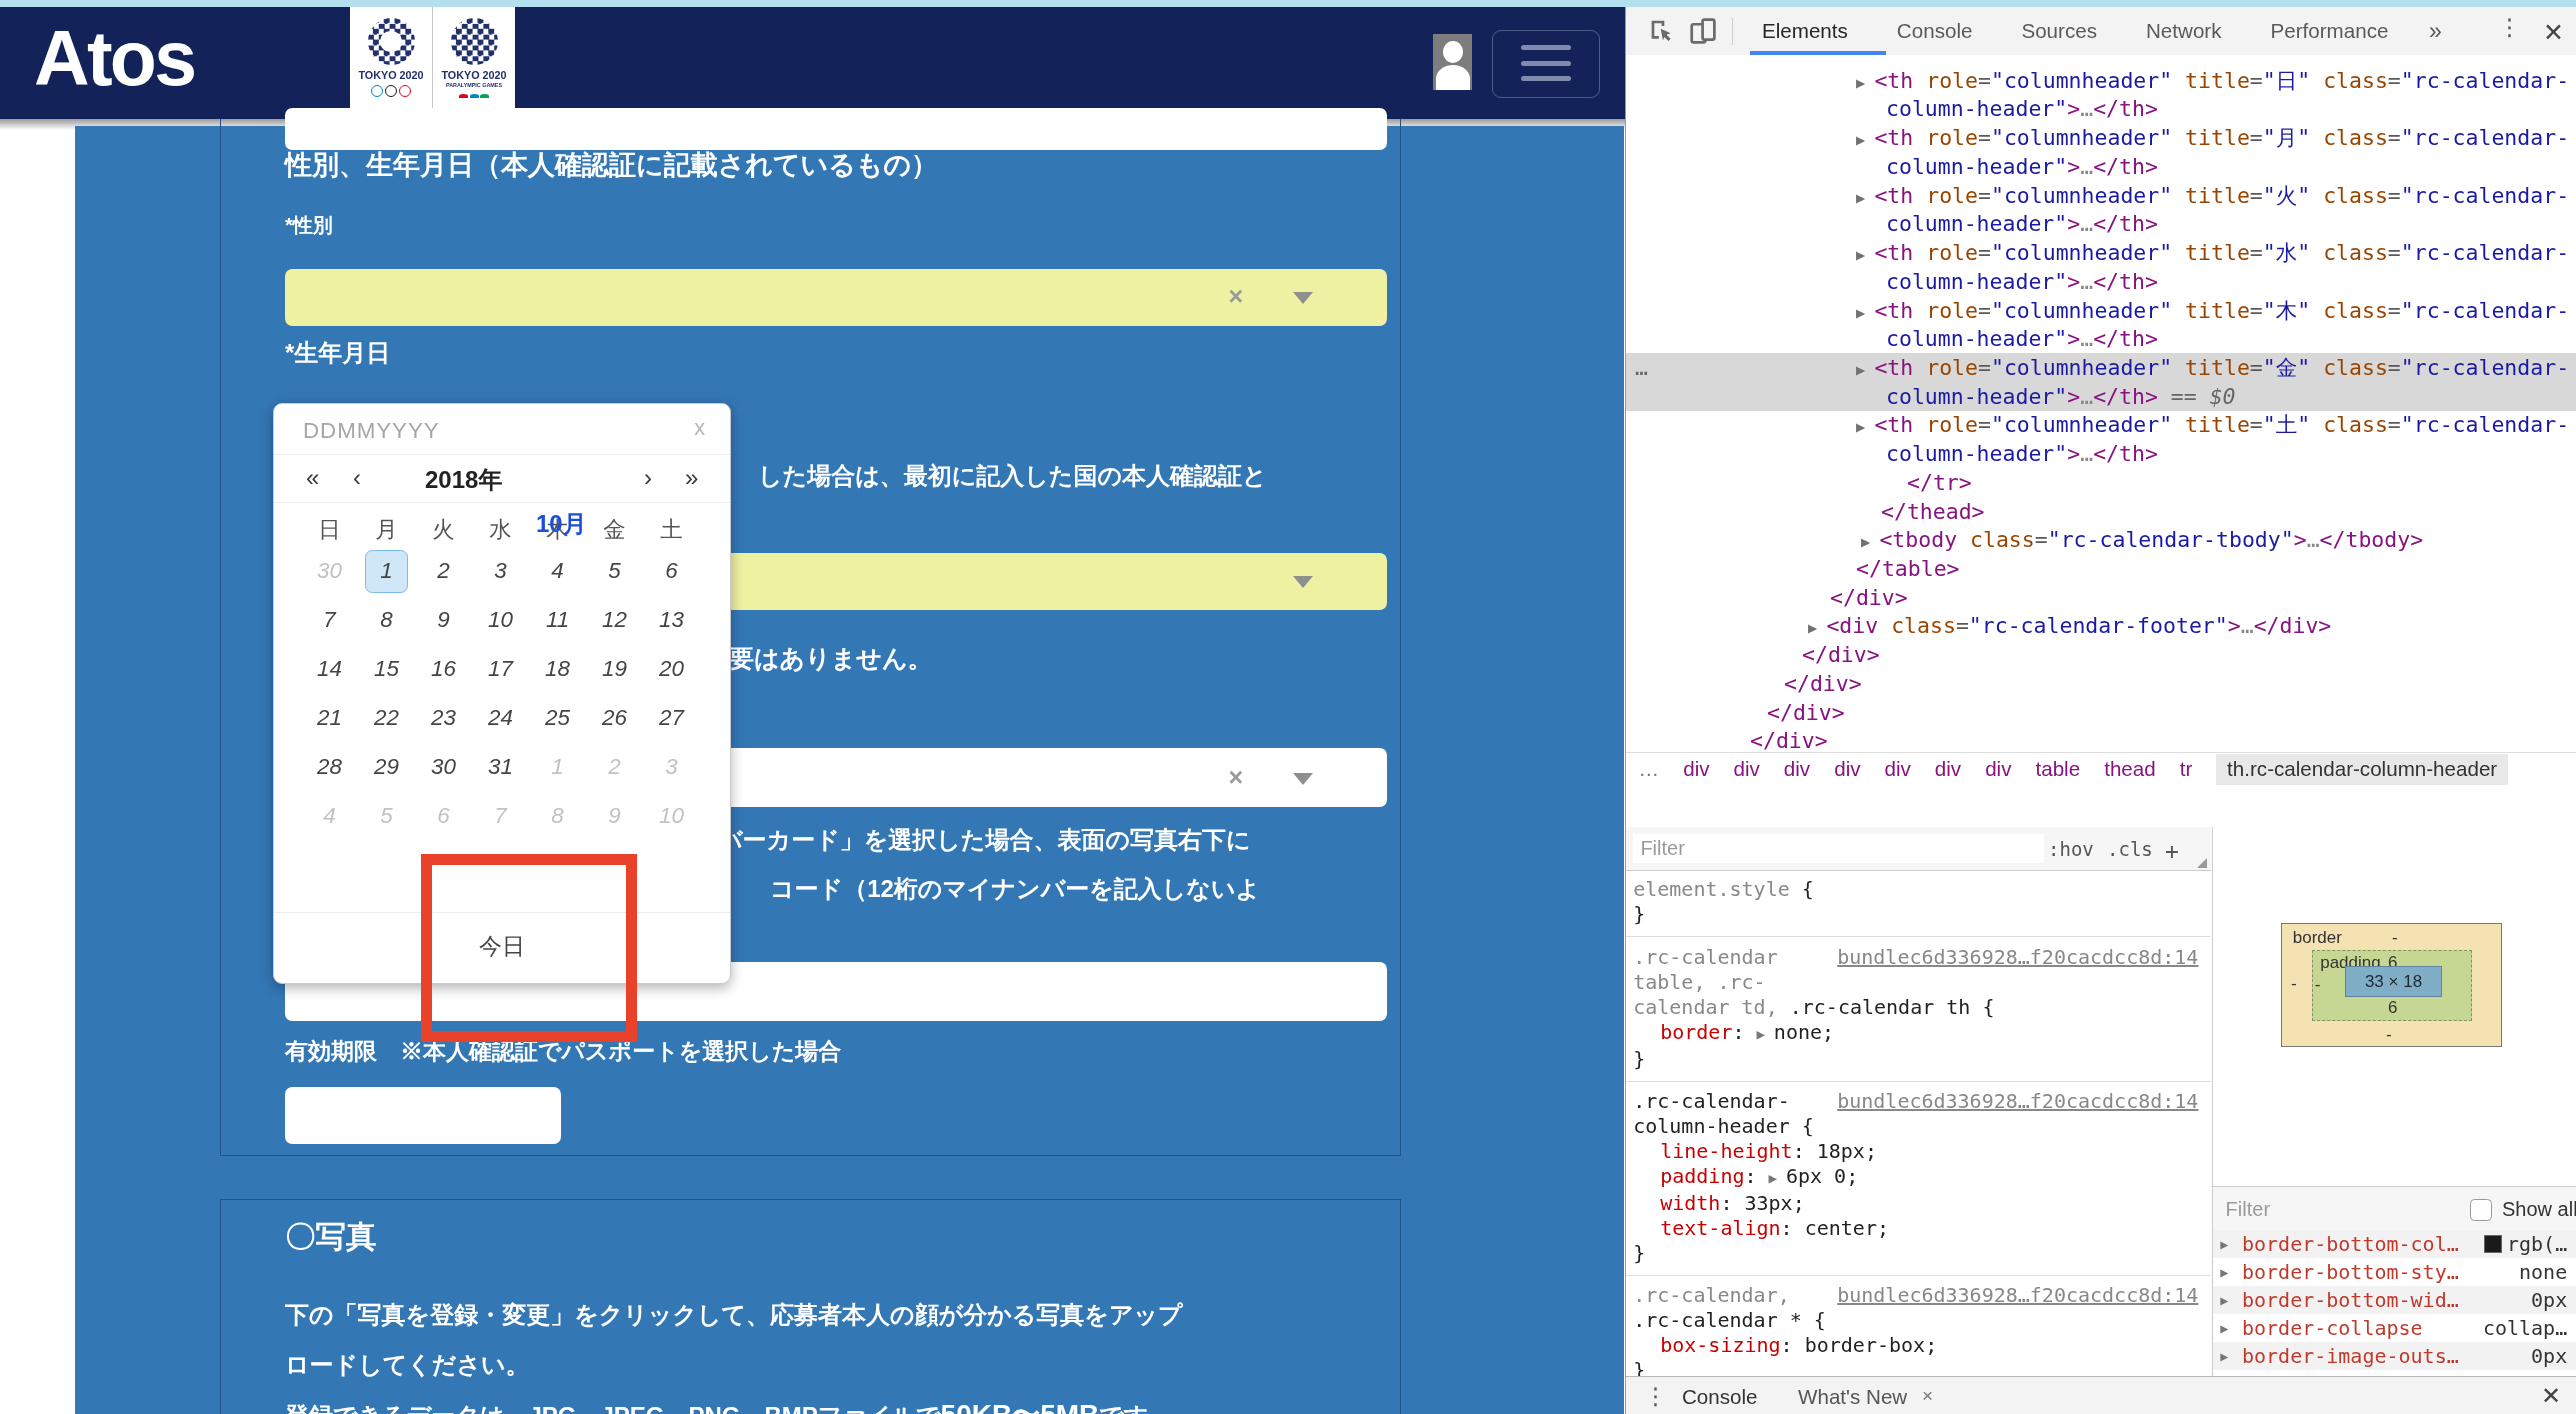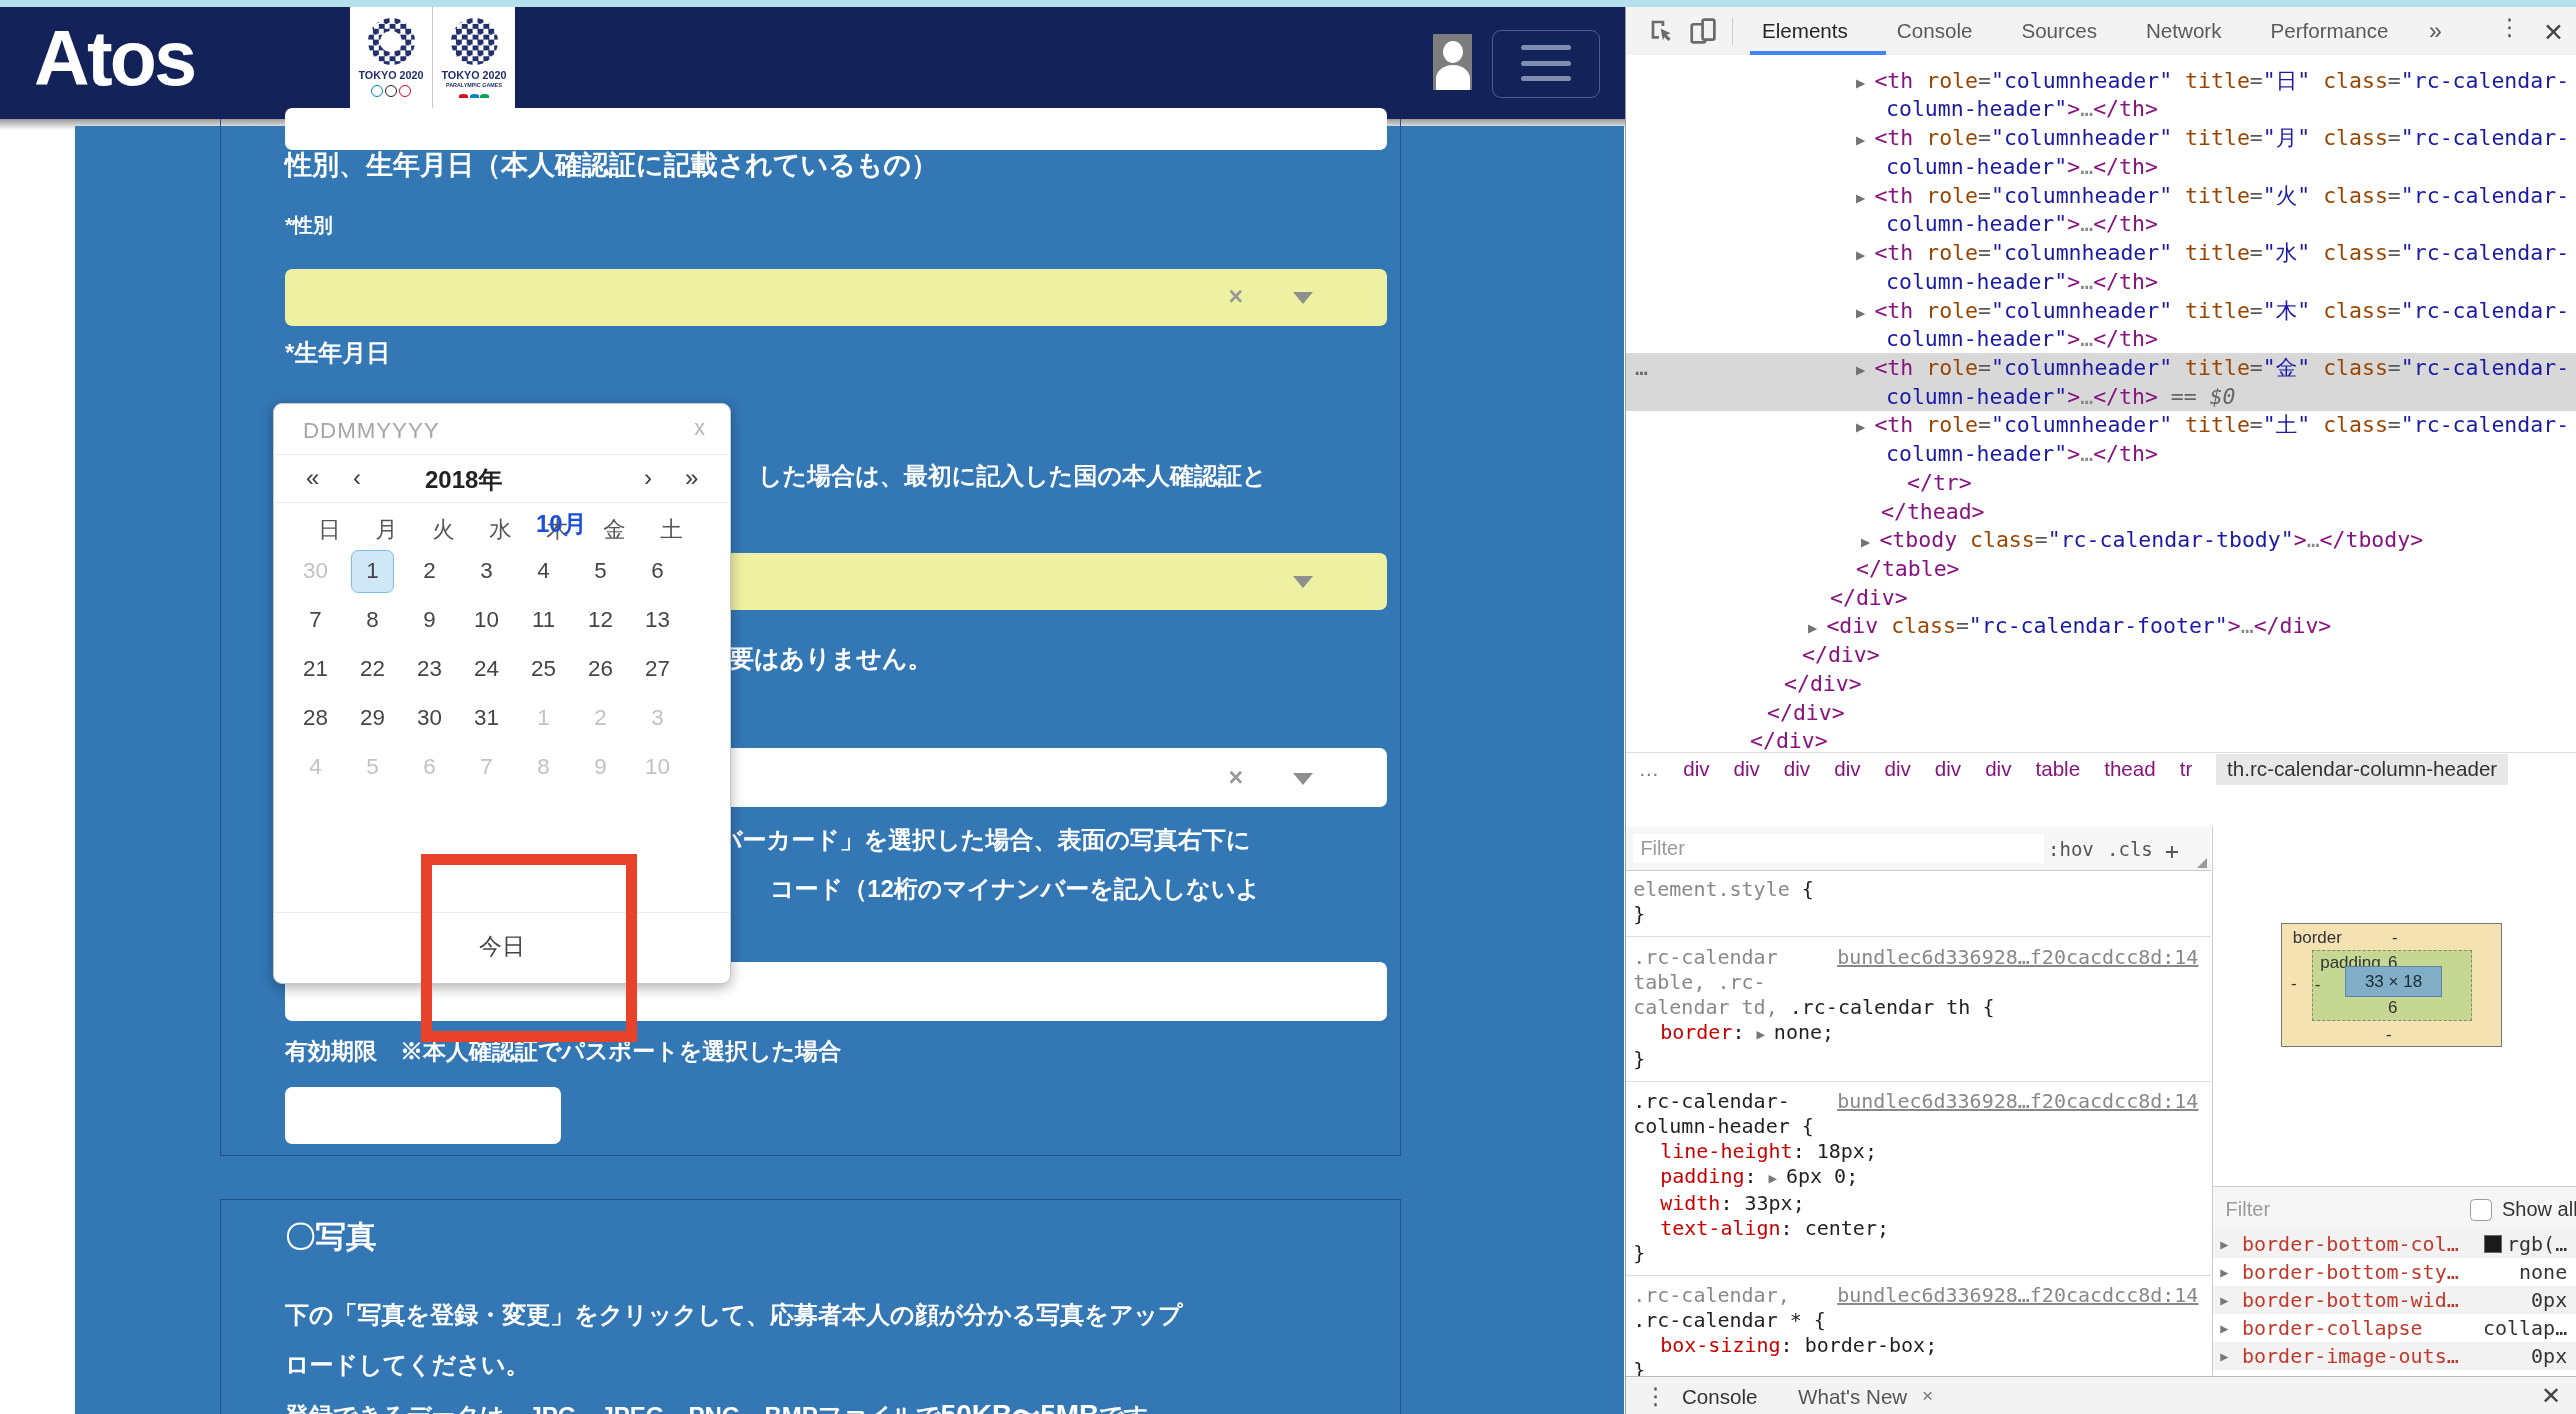--- a/index.html
+++ b/index.html
@@ -37,21 +37,21 @@
   
   .cal{position:absolute;left:273px;top:396px;width:456px;height:579px;background:#fff;border:0.9px solid #c9c9c9;border-radius:9px;box-shadow:0 3.6px 12.6px rgba(0,0,0,.3);z-index:10;}
   .cal .row-b{border-bottom:0.9px solid #ececec;}
   .cal-input{position:relative;height:50px;}
   .cal-ph{position:absolute;left:29px;top:13.5px;font-size:22.4px;color:#a6a6a6;letter-spacing:0.9px;}
   .cal-x{position:absolute;right:25px;top:11.7px;font-size:21.5px;color:#b5b5b5;}
   .cal-nav{position:relative;height:47px;font-size:24px;color:#3c3c3c;}
   .cal-nav span{position:absolute;top:9px;}
   .cal-week{display:flex;padding:10.8px 27px 1.8px 27px;}
   .cal-week span{width:57px;text-align:center;font-size:22.4px;color:#555;}
-  .cal-grid{padding:0 13px;}
+  .cal-grid{padding:0 27px;font-style:italic;}
   .cal-r{display:flex;height:49px;}
   .cal-c{width:57px;display:flex;align-items:center;justify-content:center;font-size:22.4px;color:#454545;}
   .cal-c.out{color:#c2c2c2;}
   .cal-c .selbox{width:41px;height:41px;background:#cfe7f7;border:0.9px solid #79bde8;border-radius:7.2px;display:flex;align-items:center;justify-content:center;}
   .cal-foot{position:absolute;left:0;right:0;bottom:0;height:70px;border-top:0.9px solid #ececec;text-align:center;}
   .cal-today{display:inline-block;margin-top:18px;font-size:23px;color:#444;}
   .redbox{position:absolute;left:421px;top:847px;width:194px;height:166px;border:11.7px solid #e8432a;z-index:30;}
   
   .dt{left:1625px;top:7.2px;width:951px;height:1407px;background:#fff;border-left:0.9px solid #9a9a9a;overflow:hidden;}
   .dt-toolbar{position:absolute;left:0;top:0;width:951px;height:48px;background:#f3f3f3;border-bottom:0.9px solid #d7d7d7;}
@@ -245,20 +245,29 @@
           <div class="cal-r">
             <div class="cal-c">7</div>
             <div class="cal-c">8</div>
             <div class="cal-c">9</div>
             <div class="cal-c">10</div>
             <div class="cal-c">11</div>
             <div class="cal-c">12</div>
             <div class="cal-c">13</div>
           </div>
           <div class="cal-r">
+            <div class="cal-c">14</div>
+            <div class="cal-c">15</div>
+            <div class="cal-c">16</div>
+            <div class="cal-c">17</div>
+            <div class="cal-c">18</div>
+            <div class="cal-c">19</div>
+            <div class="cal-c">20</div>
+          </div>
+          <div class="cal-r">
             <div class="cal-c">21</div>
             <div class="cal-c">22</div>
             <div class="cal-c">23</div>
             <div class="cal-c">24</div>
             <div class="cal-c">25</div>
             <div class="cal-c">26</div>
             <div class="cal-c">27</div>
           </div>
           <div class="cal-r">
             <div class="cal-c">28</div>

